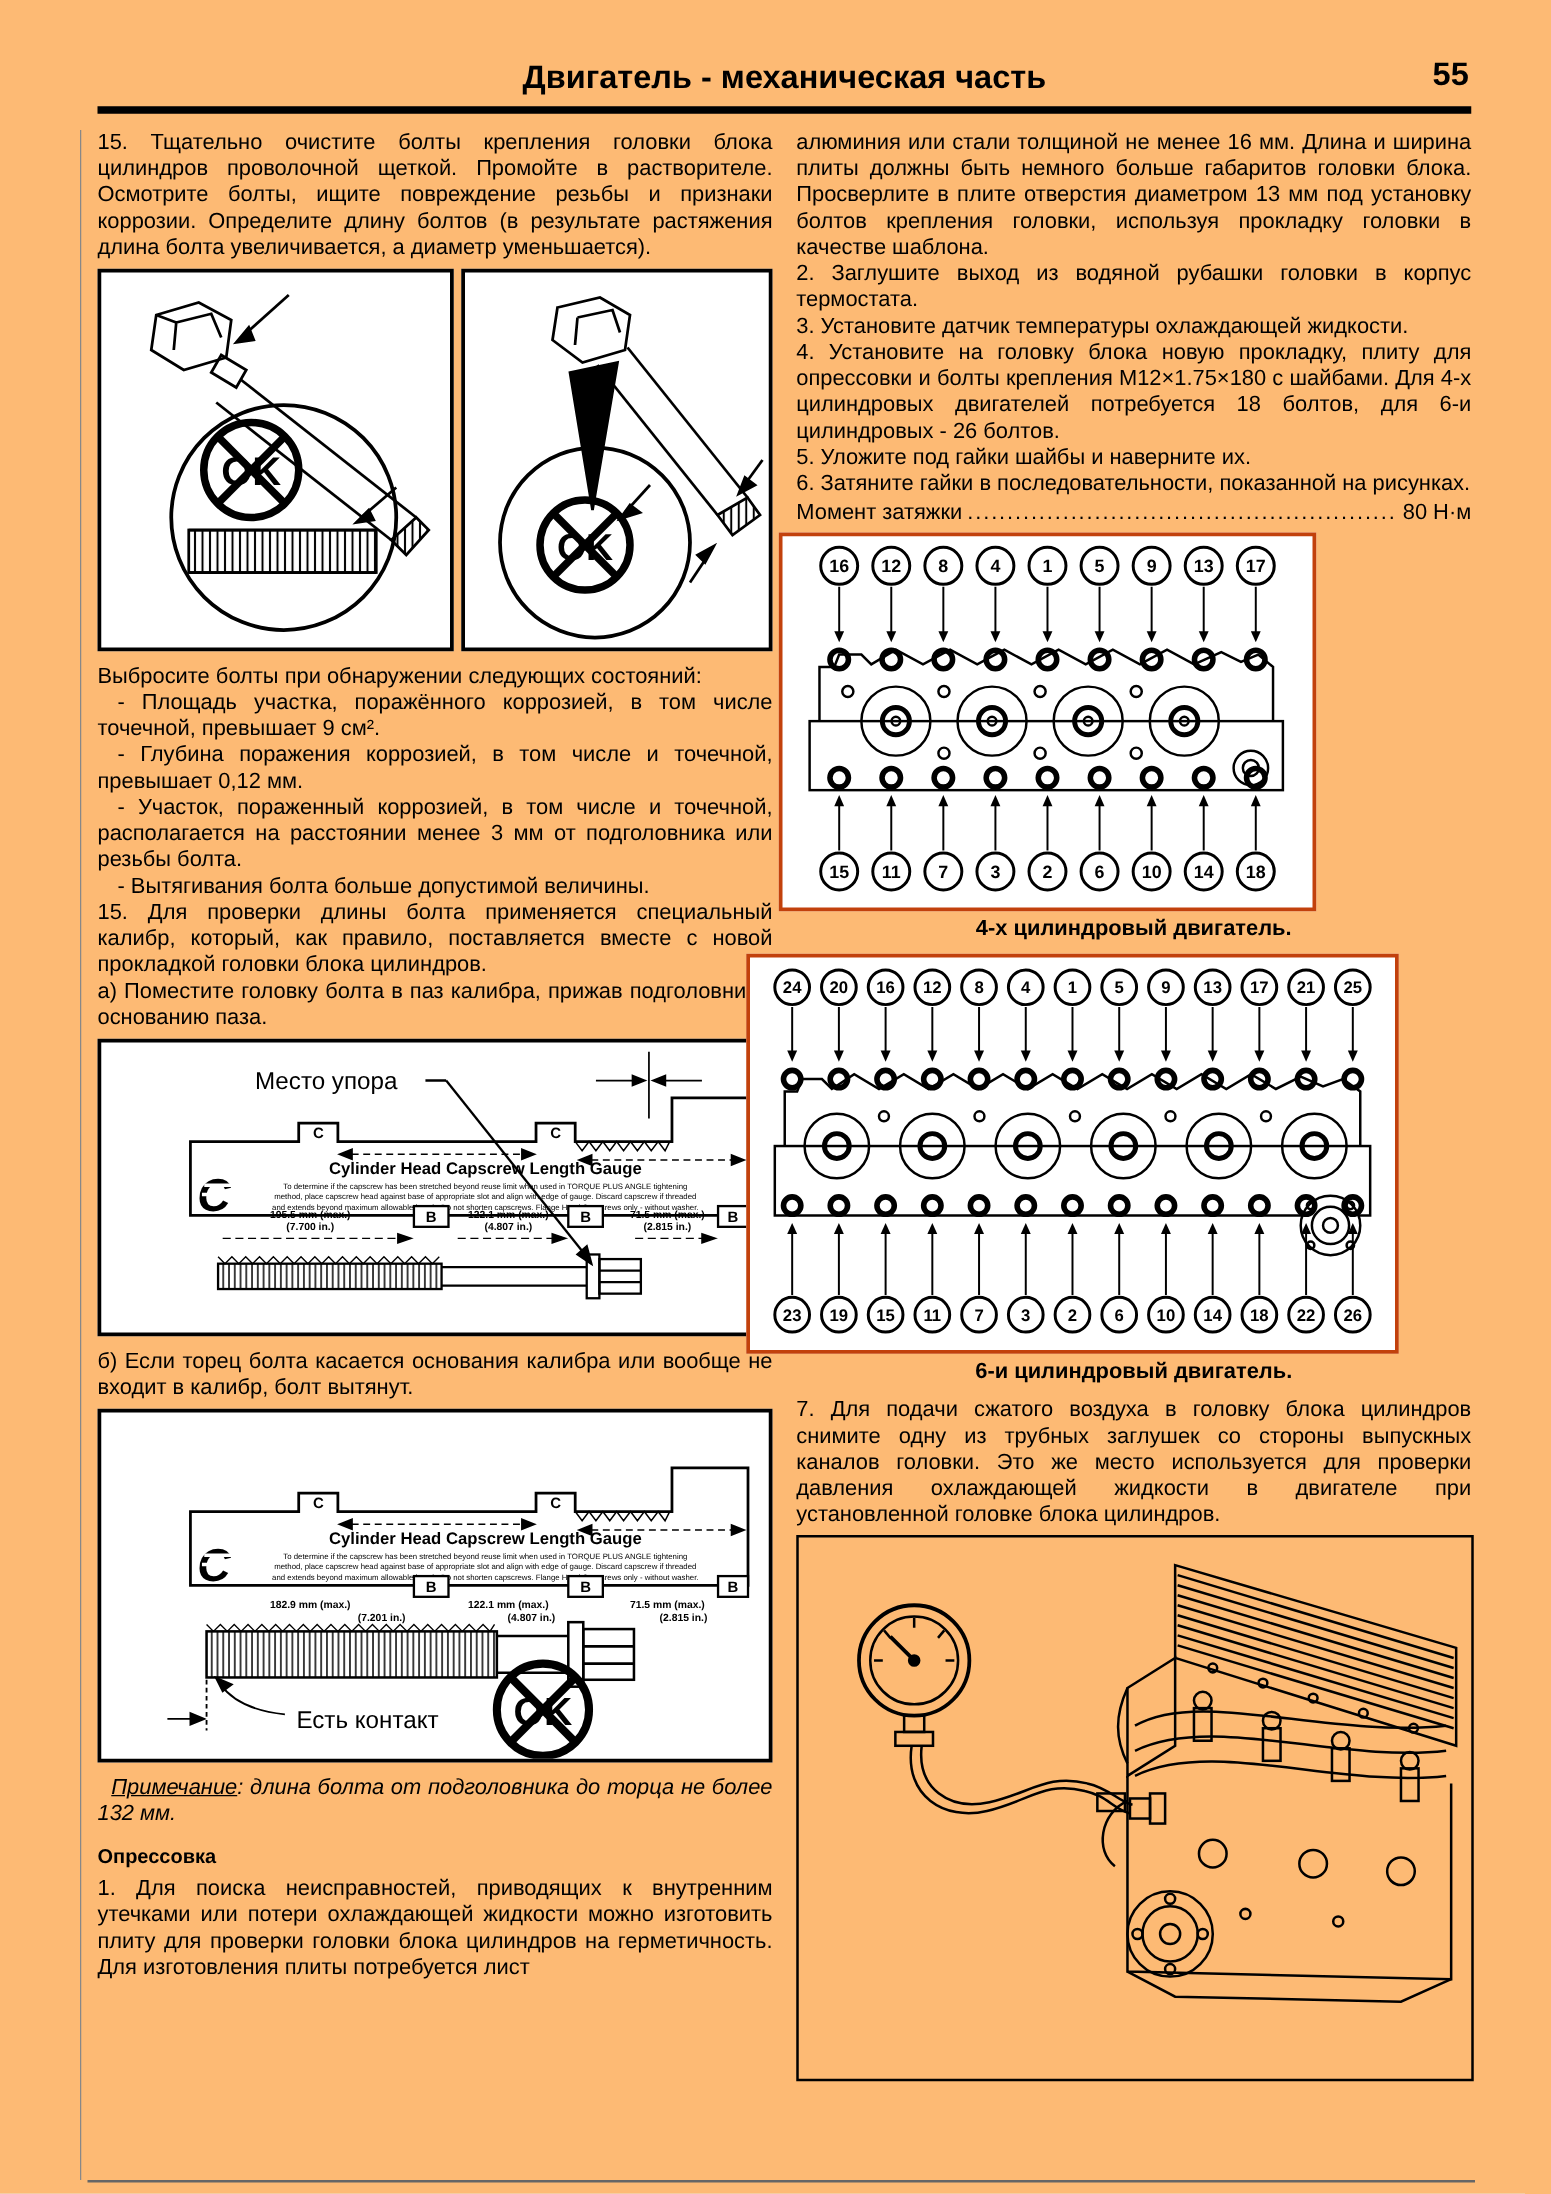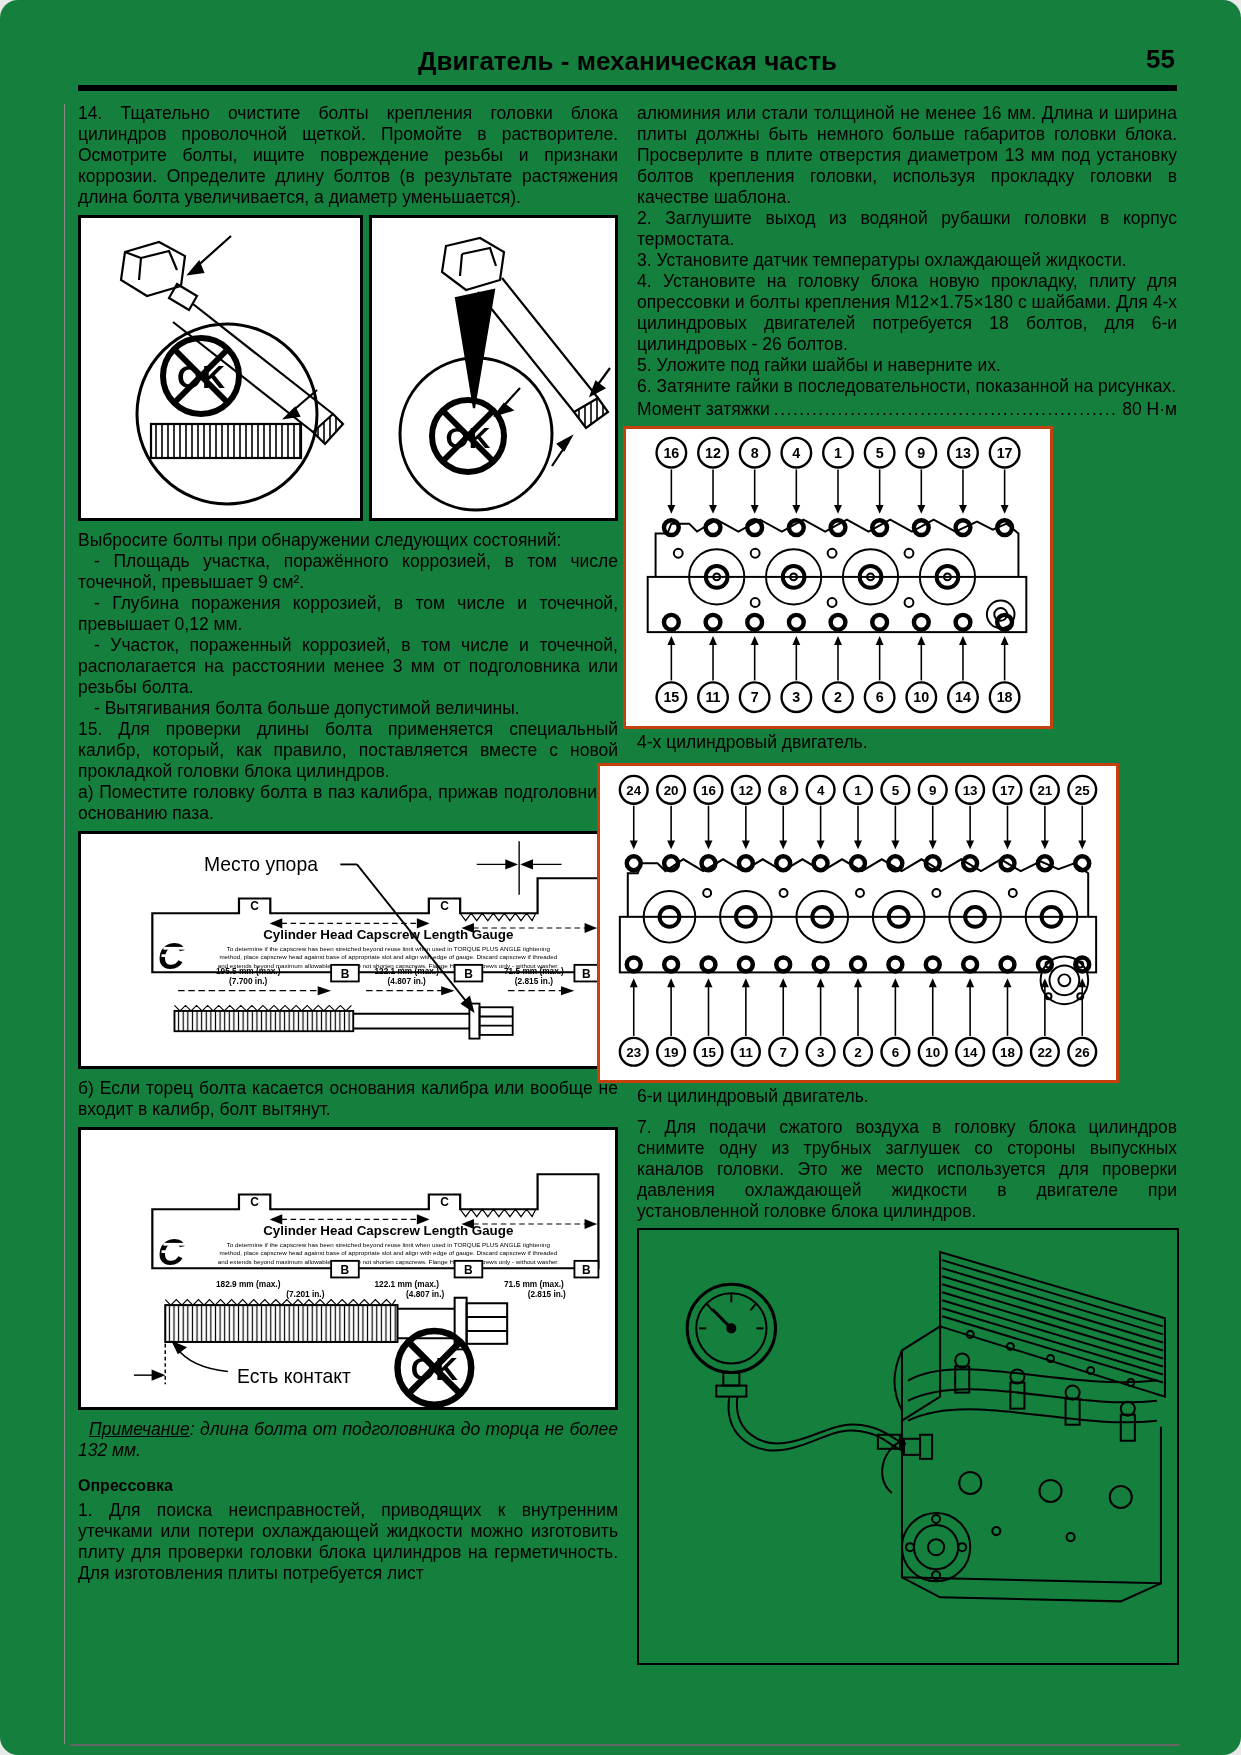--- a/index.html
+++ b/index.html
@@ -1,17 +1,17 @@
 <!DOCTYPE html>
 <html><head>
 <meta charset="utf-8">
 <style>
   html,body{margin:0;padding:0;background:#e9e9e9;}
-  .page{position:relative;width:1241px;height:1755px;background:#15803d;
-        font-family:"Liberation Sans",sans-serif;color:#000;overflow:hidden;border-radius:18px;}
+  .page{position:relative;width:1241px;height:1755px;background:#fdba74;
+        font-family:"Liberation Sans",sans-serif;color:#000;overflow:hidden;}
   .header{position:relative;padding:46px 64px 0 78px;}
   .header .title{display:block;text-align:center;font-size:26px;font-weight:700;}
   .header .pageno{position:absolute;right:66px;top:44px;font-size:26px;font-weight:700;}
   .rule{height:6px;background:#000;margin:8px 64px 12px 78px;}
   .cols{display:flex;gap:19px;padding:0 64px 0 78px;}
   .col{width:540px;font-size:17.5px;line-height:21px;text-align:justify;}
   .col p{margin:0;}
   .hang{text-indent:16px;}
   .sub{margin-left:16px;}
   .figbox{border:3px solid #000;margin:7px 0 9px;background:#fff;padding-left:40px;}
@@ -21,21 +21,21 @@
   .figbox svg{display:block;width:100%;height:auto;}
   .note{font-style:italic;margin-top:4px;}
   .note .u{text-decoration:underline;margin-left:11px;}
   .sechead{font-size:16px;font-weight:700;margin:14px 0 4px;text-align:left;}
   .torque{display:flex;align-items:baseline;margin:2px 0 6px;}
   .torque .dots{flex:1;white-space:nowrap;overflow:hidden;margin:0 4px;}
   .torque .dots::after{content:"......................................................................................................................";letter-spacing:1.5px;font-style:normal;}
   .seqbox{border:3px solid #c2410c;background:#fff;}
   .seqbox4{width:424px;margin:6px 0 2px -14px;}
   .seqbox6{width:516px;margin:6px 0 2px -40px;}
-  .figcap{font-weight:400;text-align:left;margin:3px 0 10px;}
+  .figcap{font-weight:700;text-align:center;margin:3px 12px 10px;}
   .engbox{border:2px solid #000;width:538px;margin:6px 0 0;}
   svg text{font-family:"Liberation Sans",sans-serif;}
   .scan-left{position:absolute;left:64px;top:104px;width:1px;height:1640px;background:#888;}
   .scan-bottom{position:absolute;left:70px;top:1744px;width:1110px;height:2px;background:#666;}
 </style>
 </head>
 <body>
 
 <div class="page">
   <div class="scan-left"></div>
@@ -43,21 +43,21 @@
 
   <div class="header">
     <span class="title">Двигатель - механическая часть</span>
     <span class="pageno">55</span>
   </div>
   <div class="rule"></div>
 
   <div class="cols">
 
     <div class="col">
-      <p>14. Тщательно очистите болты крепления головки блока цилиндров проволочной щеткой. Промойте в растворителе. Осмотрите болты, ищите повреждение резьбы и признаки коррозии. Определите длину болтов (в результате растяжения длина болта увеличивается, а диаметр уменьшается).</p>
+      <p>15. Тщательно очистите болты крепления головки блока цилиндров проволочной щеткой. Промойте в растворителе. Осмотрите болты, ищите повреждение резьбы и признаки коррозии. Определите длину болтов (в результате растяжения длина болта увеличивается, а диаметр уменьшается).</p>
 
       <div class="boltrow">
         <div class="boltbox" style="width:285px">
           <svg viewBox="0 0 279 300" width="279" height="300">
             <defs>
               <pattern id="th1" width="6" height="40" patternUnits="userSpaceOnUse">
                 <line x1="3" y1="0" x2="3" y2="40" stroke="#000" stroke-width="1.6"></line>
               </pattern>
             </defs>
             <g stroke="#000" fill="none" stroke-width="2.2">

